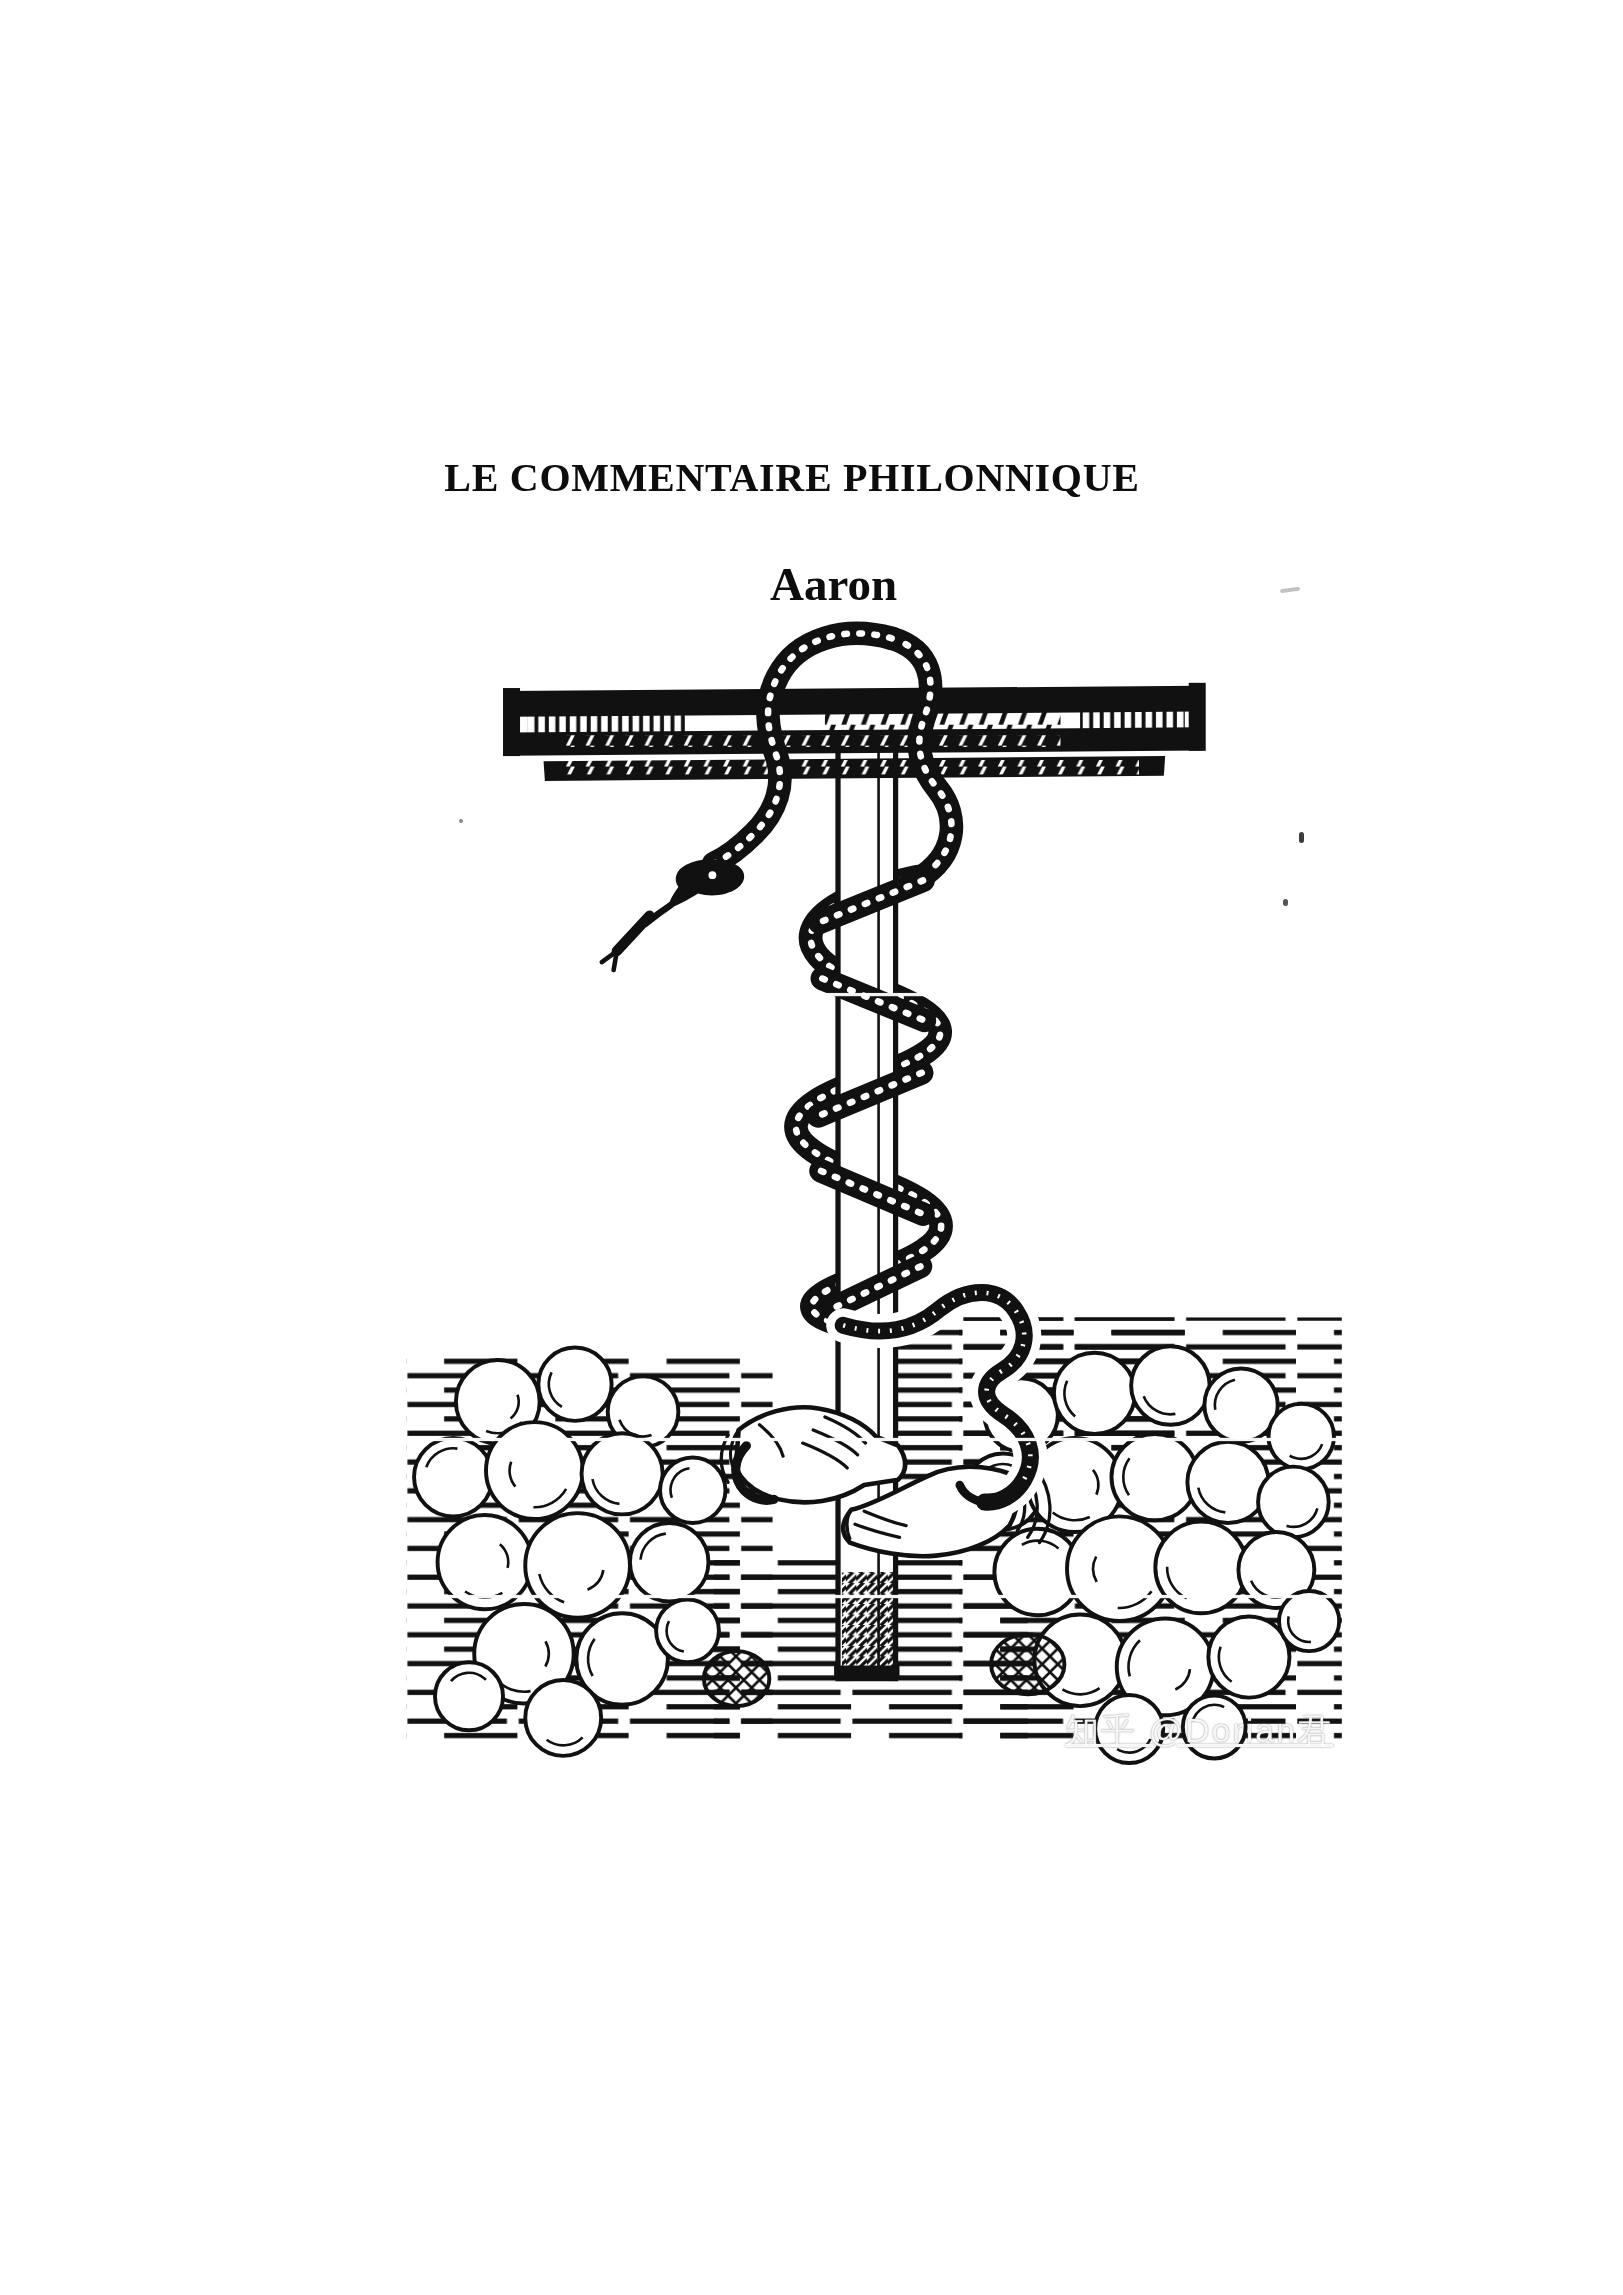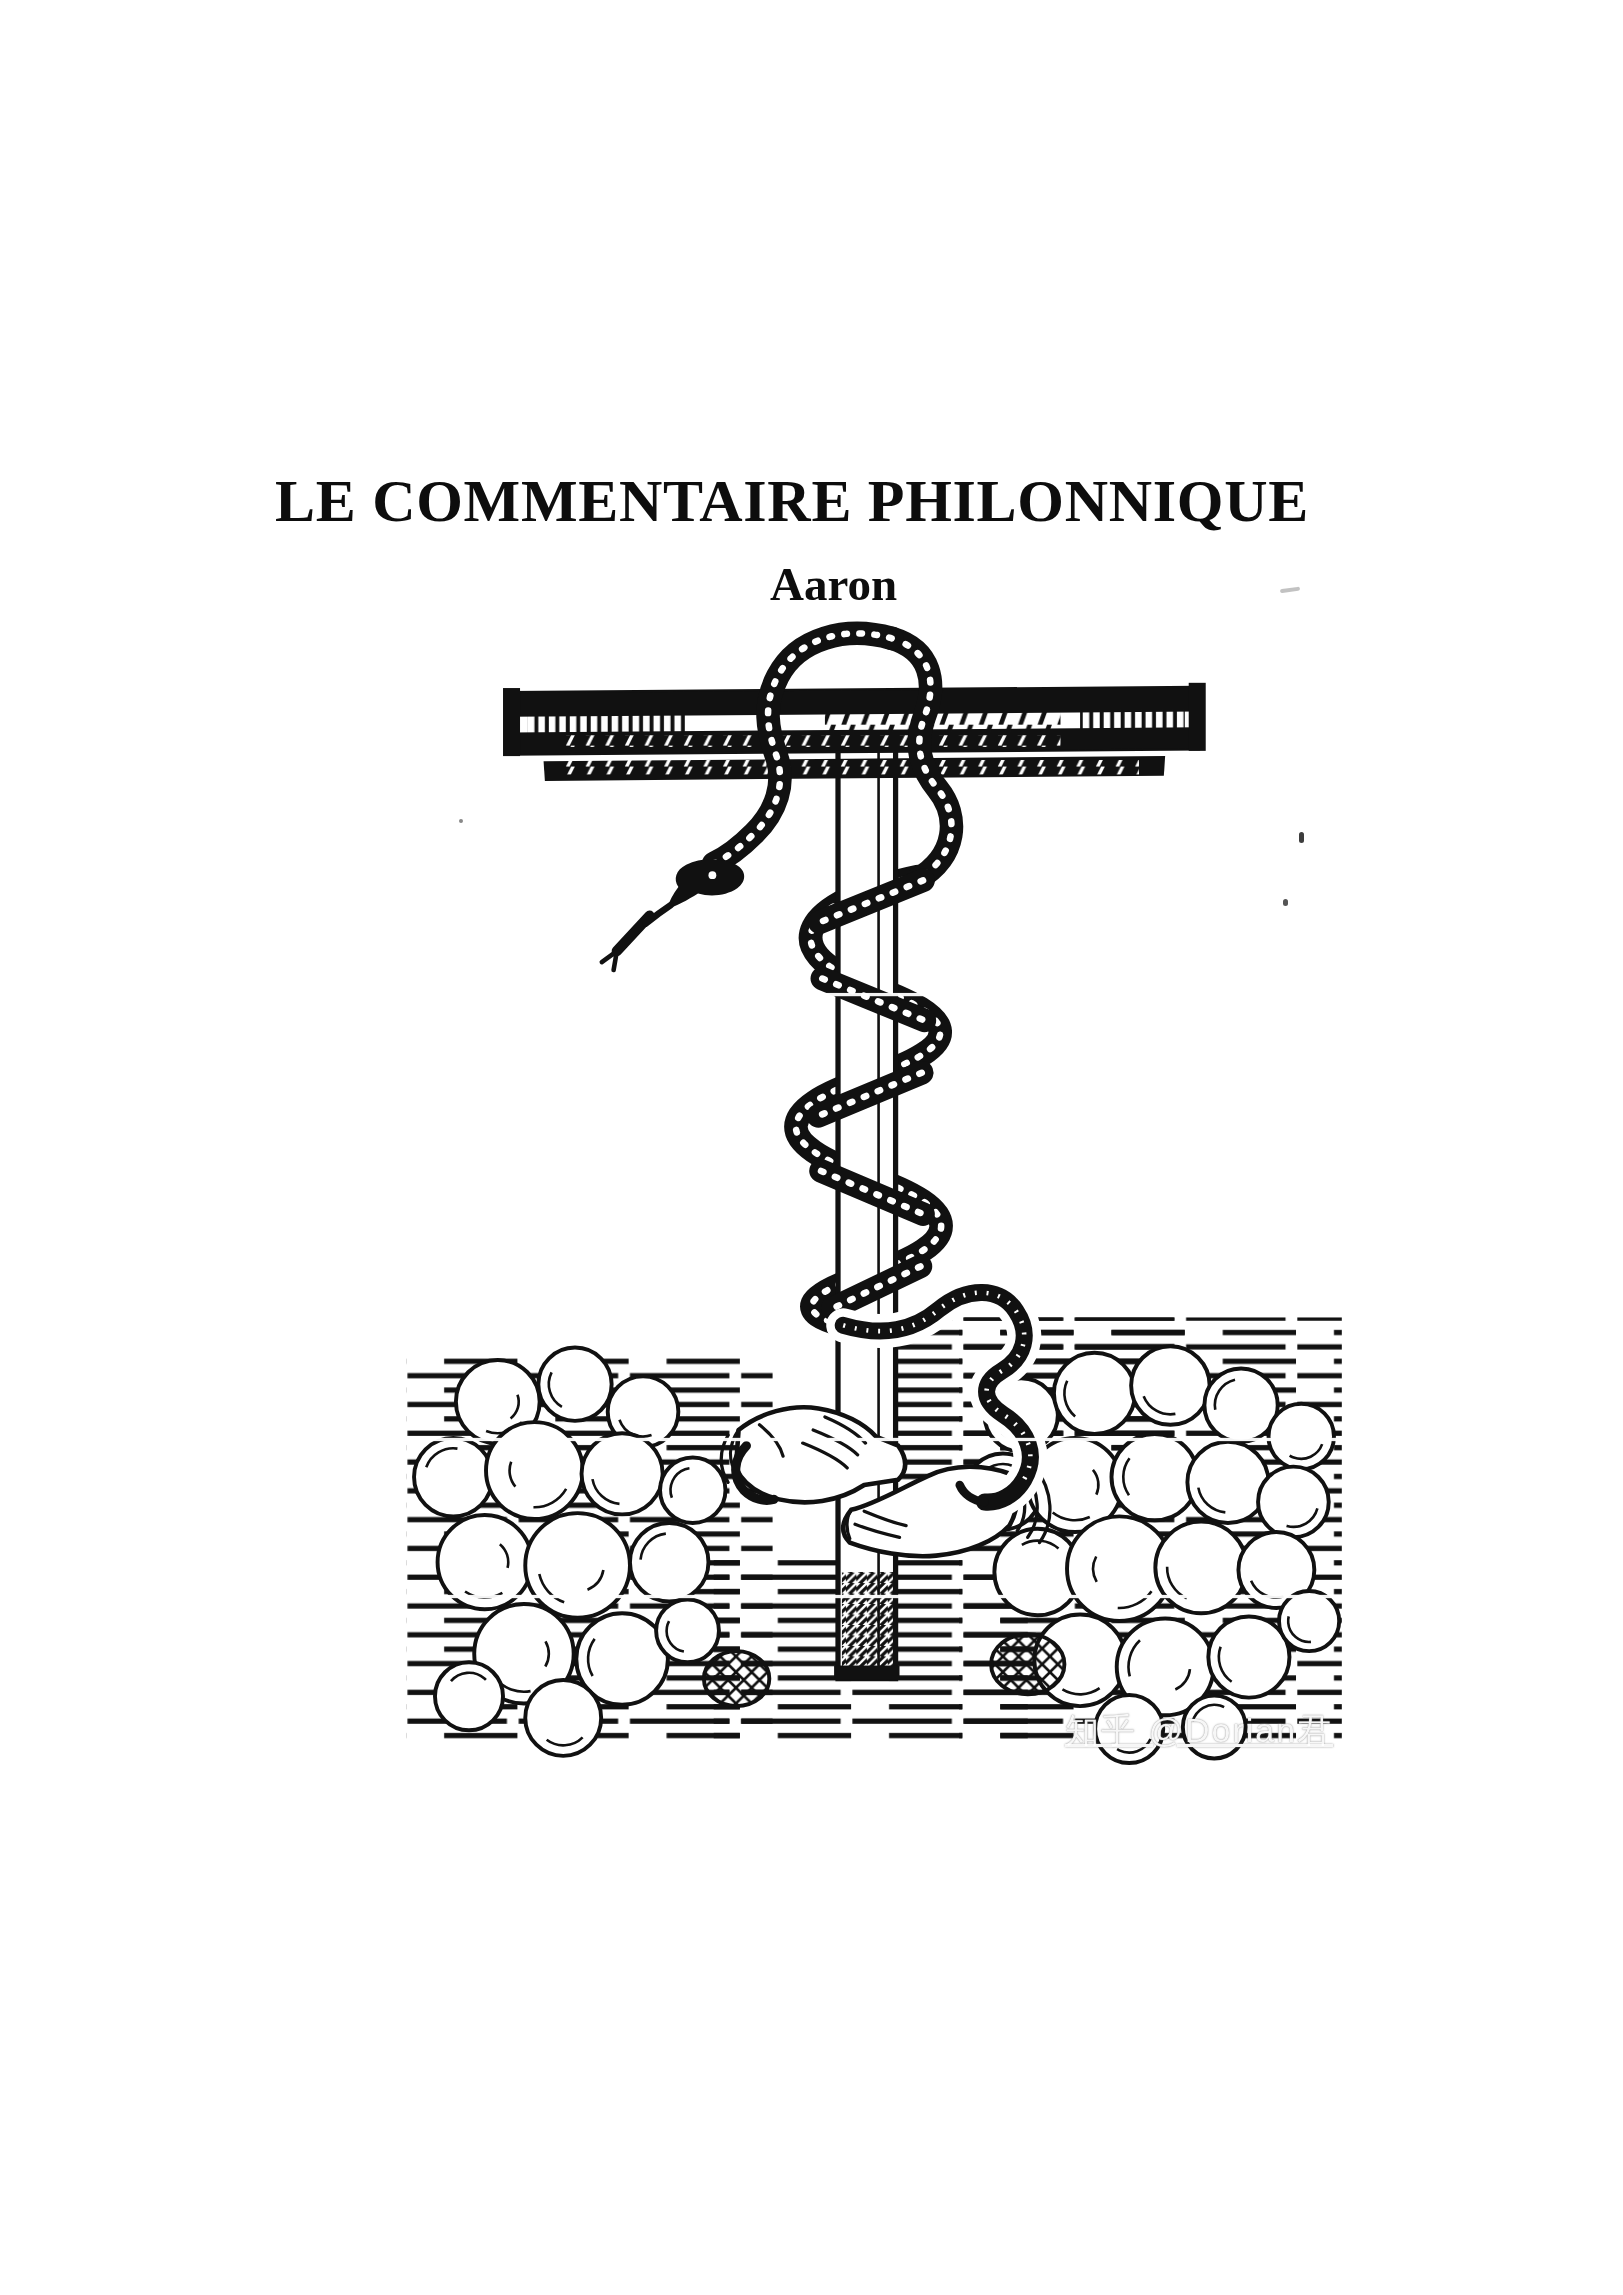--- a/index.html
+++ b/index.html
@@ -3,21 +3,21 @@
 <meta charset="utf-8">
 <style>
   html,body{margin:0;padding:0;}
   body{
     width:1623px;height:2295px;position:relative;overflow:hidden;
     background:#ffffff;
     font-family:"Liberation Serif", serif;
   }
   .page-title{
     position:absolute;left:0;top:431px;width:1584px;
-    text-align:center;font-size:60px;line-height:1;letter-spacing:0.7px;
+    text-align:center;font-size:40px;line-height:1;letter-spacing:0.7px;
     color:#0d0d0d;white-space:nowrap;
   }
   .page-subtitle{
     position:absolute;left:0;top:522px;width:1623px;
     text-align:center;font-size:47px;line-height:1;color:#0d0d0d;padding-left:22px;
   }
   .artwork{
     position:absolute;left:366px;top:609px;width:936px;height:1145px;
   }
   .artwork svg{display:block;width:100%;height:100%;}

